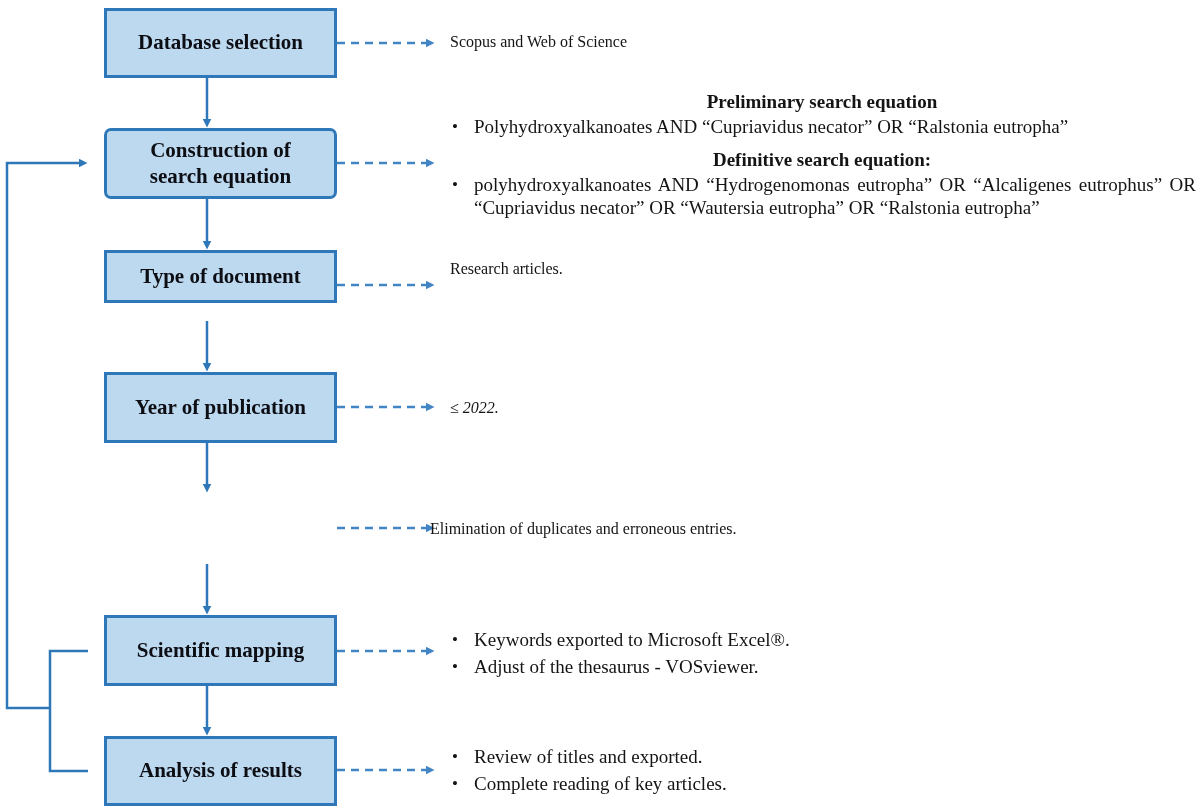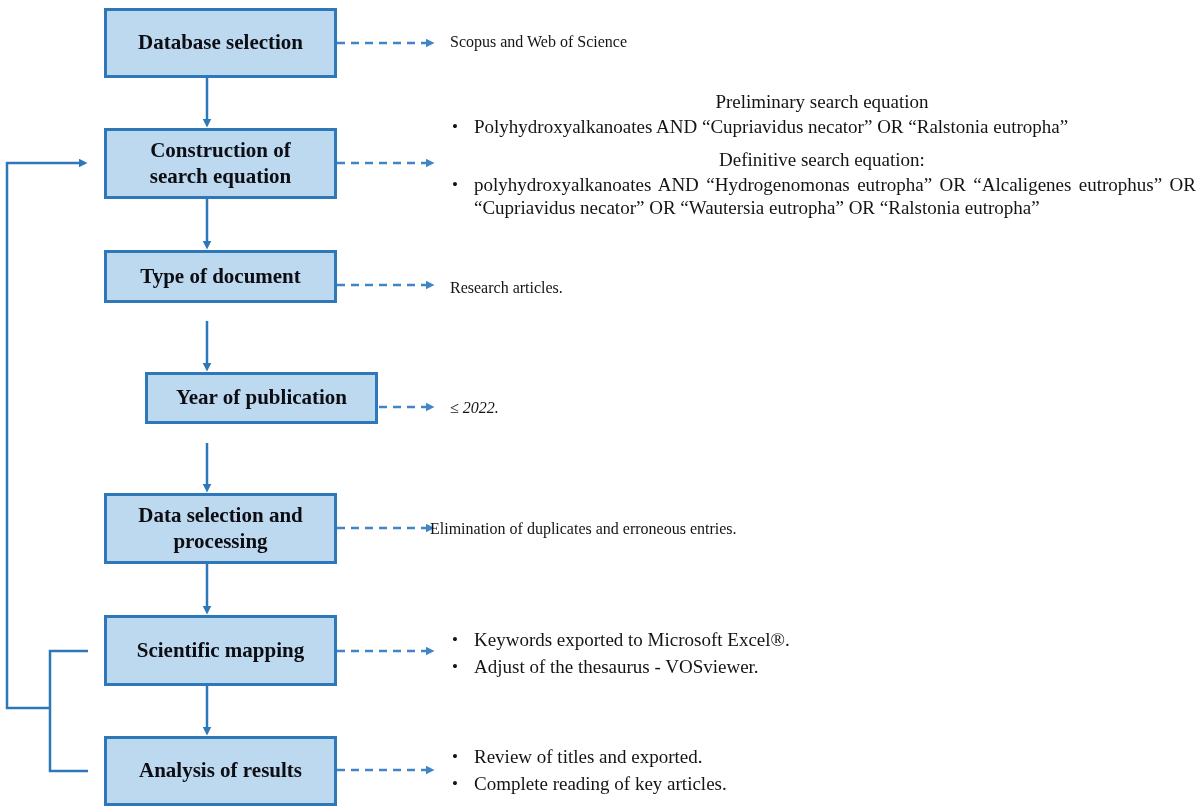--- a/index.html
+++ b/index.html
@@ -48,21 +48,21 @@
   }
   .note-block {
     position: absolute;
     left: 448px;
     width: 748px;
     font-size: 19px;
     line-height: 23px;
     color: #141414;
   }
   .eq-heading {
-    font-weight: normal;
+    font-weight: bold;
     text-align: center;
     font-size: 19px;
   }
   .bullet-item {
     display: flex;
     align-items: flex-start;
     margin-top: 2px;
   }
   .bullet-marker {
     flex: 0 0 22px;
@@ -105,31 +105,28 @@
     <line x1="337" y1="285" x2="426" y2="285" stroke="#4285c4" stroke-width="2.5" stroke-dasharray="8 6" marker-end="url(#arrow-dash)"></line>
     <line x1="337" y1="407" x2="426" y2="407" stroke="#4285c4" stroke-width="2.5" stroke-dasharray="8 6" marker-end="url(#arrow-dash)"></line>
     <line x1="337" y1="528" x2="426" y2="528" stroke="#4285c4" stroke-width="2.5" stroke-dasharray="8 6" marker-end="url(#arrow-dash)"></line>
     <line x1="337" y1="651" x2="426" y2="651" stroke="#4285c4" stroke-width="2.5" stroke-dasharray="8 6" marker-end="url(#arrow-dash)"></line>
     <line x1="337" y1="770" x2="426" y2="770" stroke="#4285c4" stroke-width="2.5" stroke-dasharray="8 6" marker-end="url(#arrow-dash)"></line>
   </svg>
 
   <div class="step-box" style="top:8px;   height:70px;">
     <div class="step-label">Database selection</div>
   </div>
-  <div class="step-box" style="top:128px; height:71px;">
+  <div class="step-box" style="top:128px; height:71px;border-radius:7px;">
     <div class="step-label">Construction of search equation</div>
   </div>
   <div class="step-box" style="top:250px; height:53px;">
     <div class="step-label">Type of document</div>
   </div>
-  <div class="step-box" style="top:372px; height:52px;margin-left:41px;">
+  <div class="step-box" style="top:372px; height:71px;">
     <div class="step-label">Year of publication</div>
-  </div>
-  <div class="step-box" style="top:493px; height:71px;">
-    <div class="step-label">Data selection and processing</div>
   </div>
   <div class="step-box" style="top:615px; height:71px;text-align:right;">
     <div class="step-label">Scientific mapping</div>
   </div>
   <div class="step-box" style="top:736px; height:70px;">
     <div class="step-label">Analysis of results</div>
   </div>
 
   <div class="note" style="left:450px; top:30px;">Scopus and Web of Science</div>
 
@@ -139,21 +136,21 @@
       <span class="bullet-marker">•</span>
       <span class="bullet-text">Polyhydroxyalkanoates AND “Cupriavidus necator” OR “Ralstonia eutropha”</span>
     </div>
     <div class="eq-heading gap-top">Definitive search equation:</div>
     <div class="bullet-item justify">
       <span class="bullet-marker">•</span>
       <span class="bullet-text">polyhydroxyalkanoates AND “Hydrogenomonas eutropha” OR “Alcaligenes eutrophus” OR “Cupriavidus necator” OR “Wautersia eutropha” OR “Ralstonia eutropha”</span>
     </div>
   </div>
 
-  <div class="note" style="left:450px; top:276px;">Research articles.</div>
+  <div class="note" style="left:450px; top:257px;">Research articles.</div>
 
   <div class="note" style="left:450px; top:396px;font-style:italic;">≤ 2022.</div>
 
   <div class="note" style="left:430px; top:517px;">Elimination of duplicates and erroneous entries.</div>
 
   <div class="note-block bullet-list" style="top:626px;">
     <div class="bullet-item">
       <span class="bullet-marker">•</span>
       <span class="bullet-text">Keywords exported to Microsoft Excel®.</span>
     </div>

